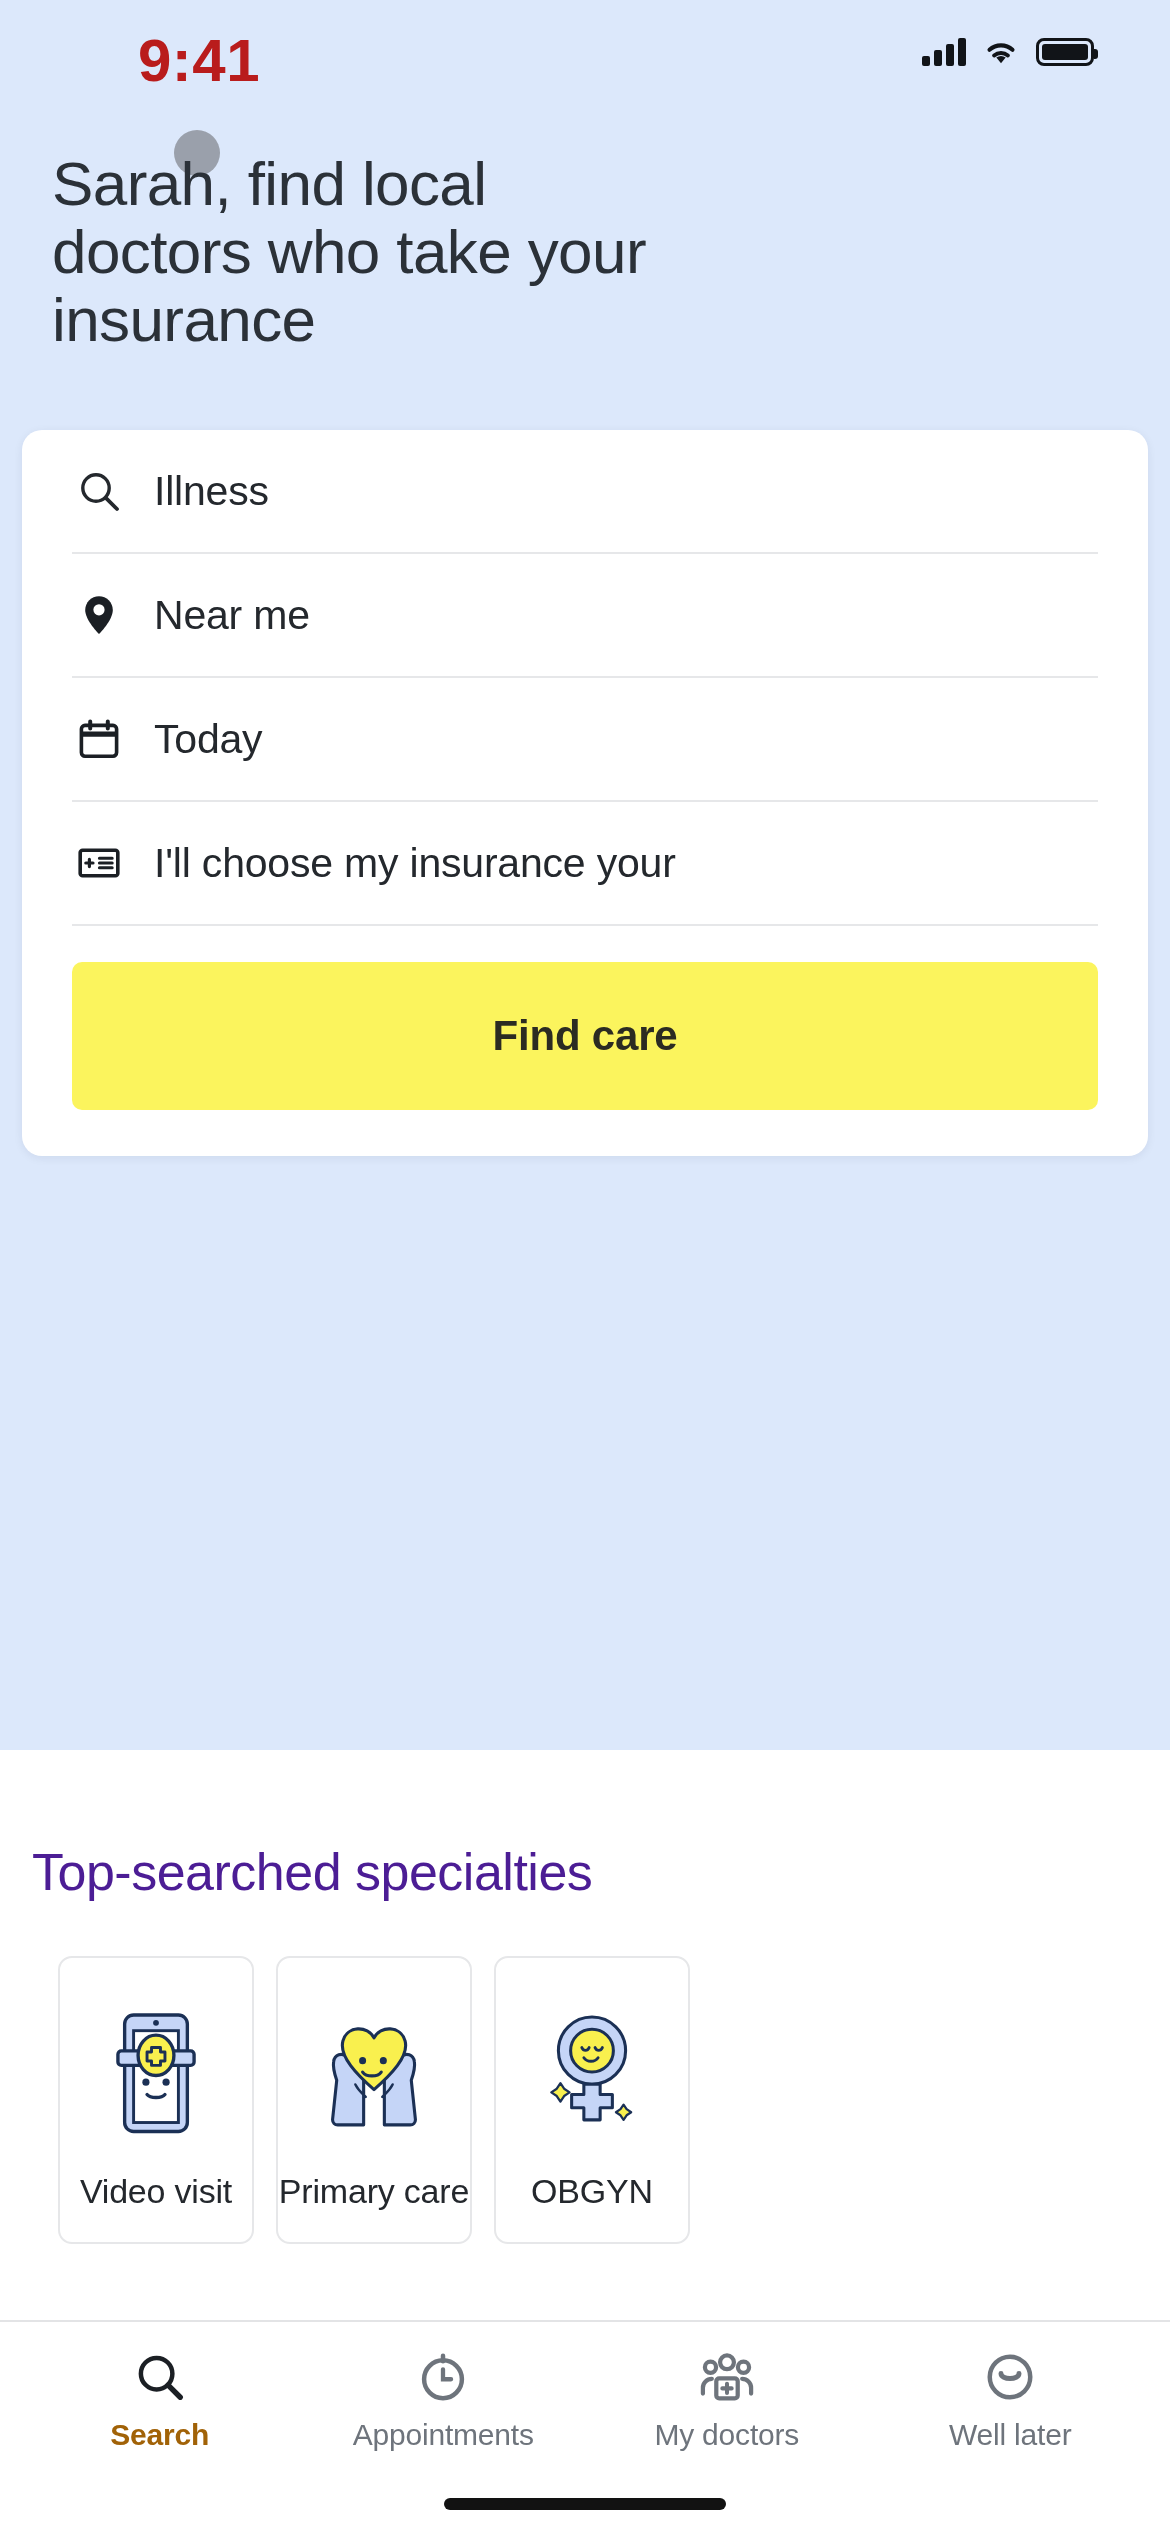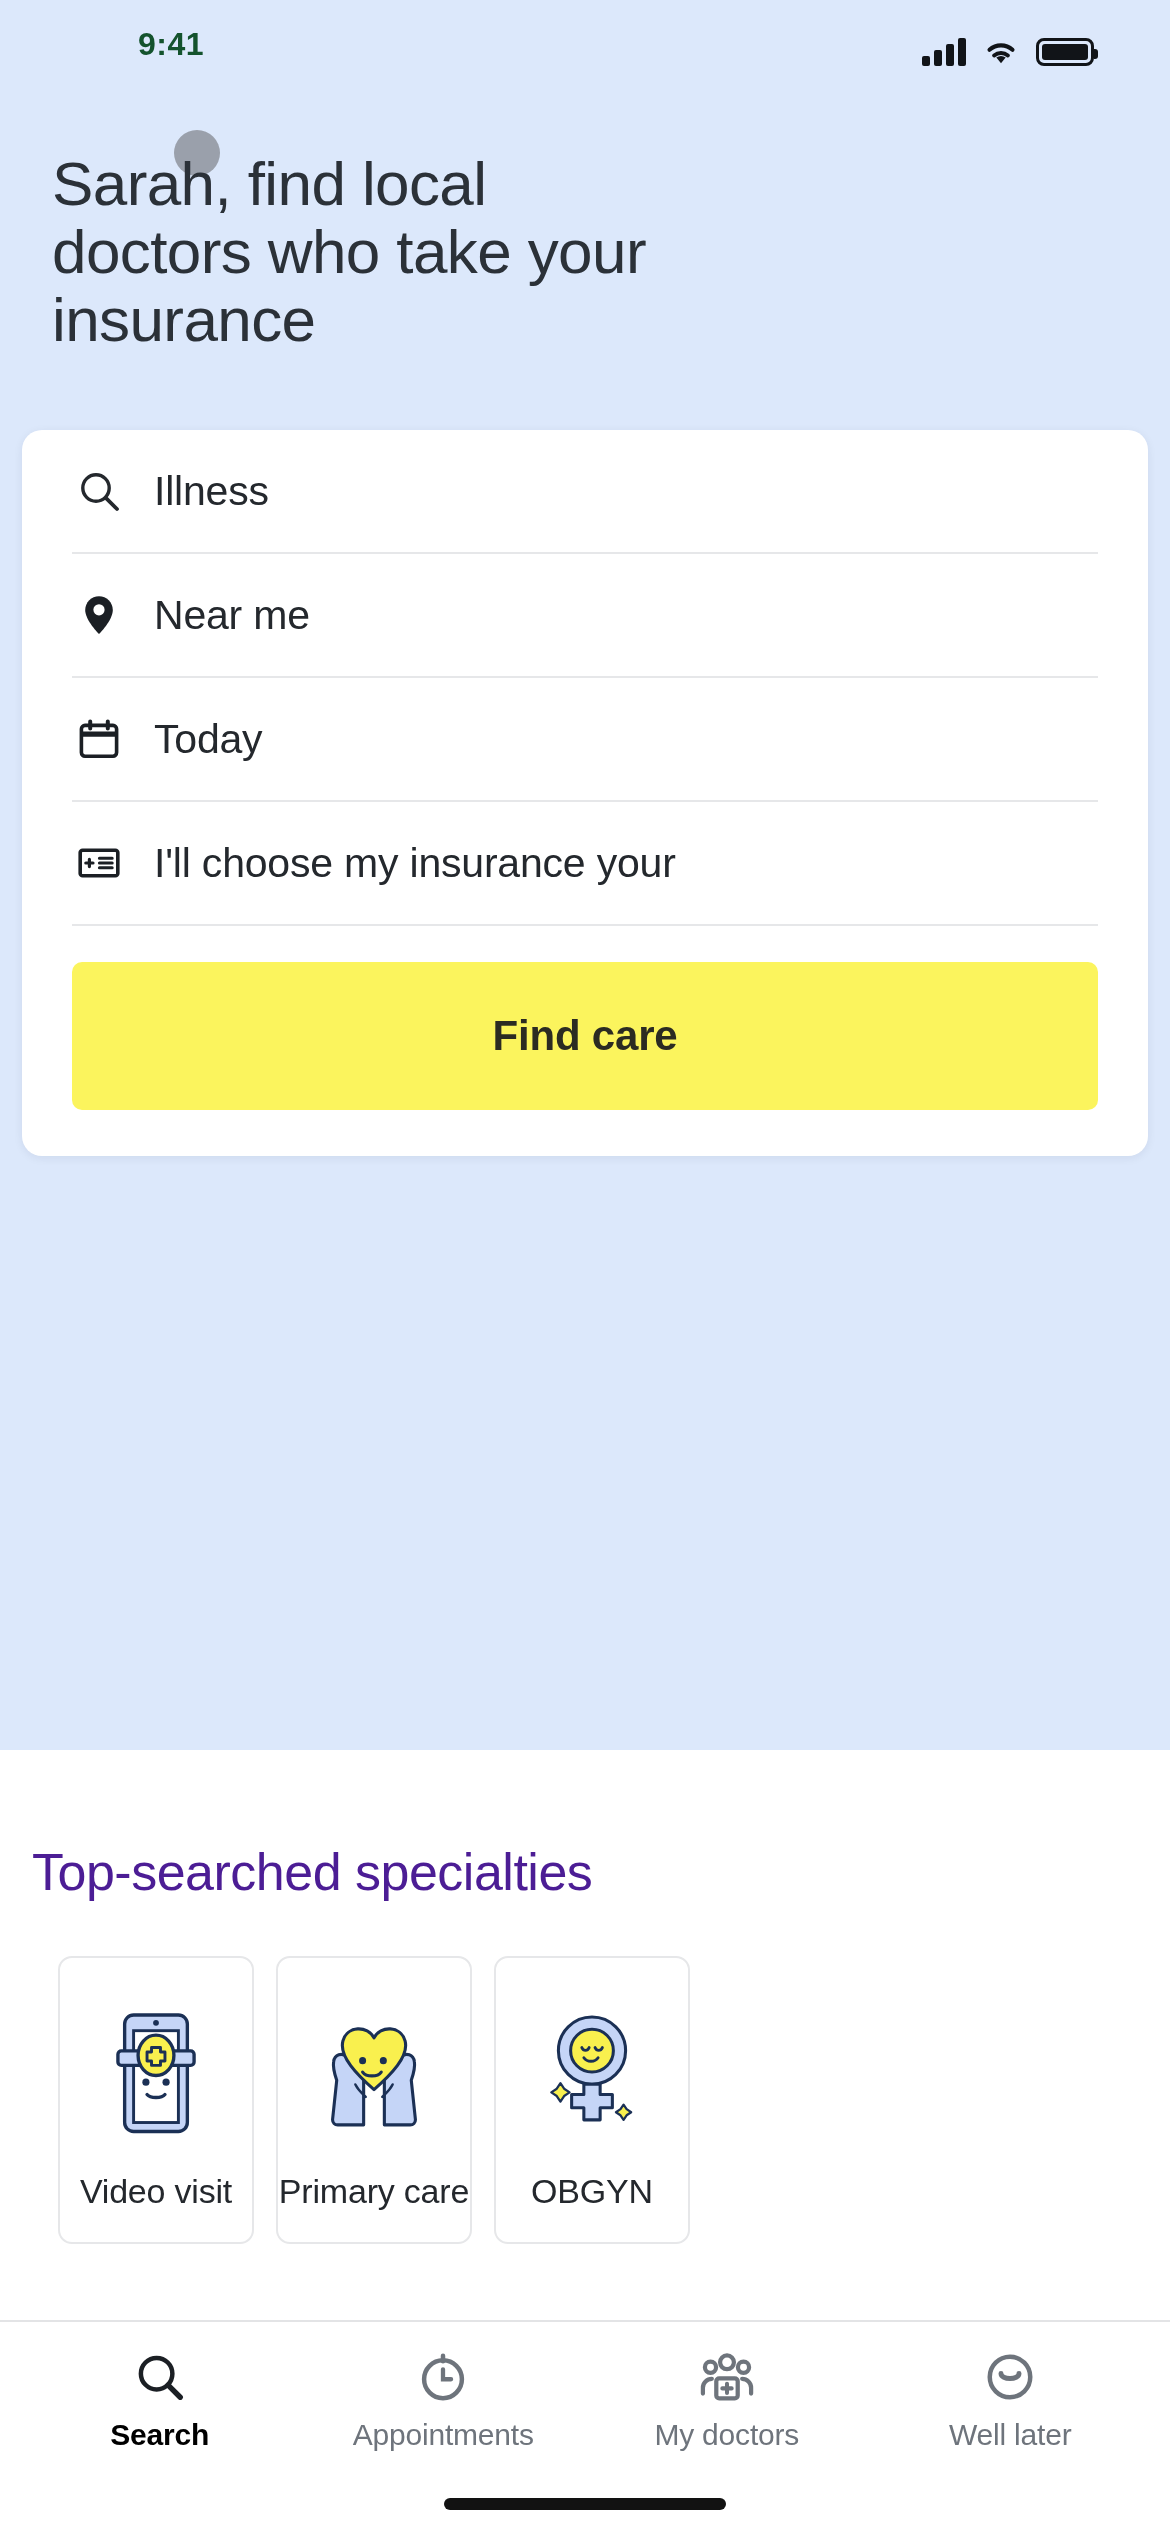--- a/index.html
+++ b/index.html
@@ -33,24 +33,24 @@
   .statusbar {
     position: absolute;
     left: 0; top: 0;
     width: 1170px;
     height: 100px;
   }
   .status-time {
     position: absolute;
     left: 138px;
     top: 26px;
-    font-size: 32px;
+    font-size: 60px;
     font-weight: 600;
     letter-spacing: .5px;
-    color: #14532d;
+    color: #b91c1c;
   }
   .status-icons {
     position: absolute;
     right: 76px;
     top: 32px;
     display: flex;
     align-items: center;
     gap: 16px;
     height: 40px;
   }
@@ -224,21 +224,21 @@
     gap: 12px;
     cursor: pointer;
   }
   .tab .ticon { height: 58px; display: flex; align-items: center; justify-content: center; }
   .tab .tlabel {
     font-size: 30px;
     color: #6e747c;
     letter-spacing: -0.2px;
     white-space: nowrap;
   }
-  .tab.active .tlabel { color: #000000; font-weight: 600; }
+  .tab.active .tlabel { color: #a16207; font-weight: 600; }
 
   .home-indicator {
     position: absolute;
     left: 50%;
     transform: translateX(-50%);
     bottom: 22px;
     width: 282px;
     height: 12px;
     border-radius: 6px;
     background: #121212;

